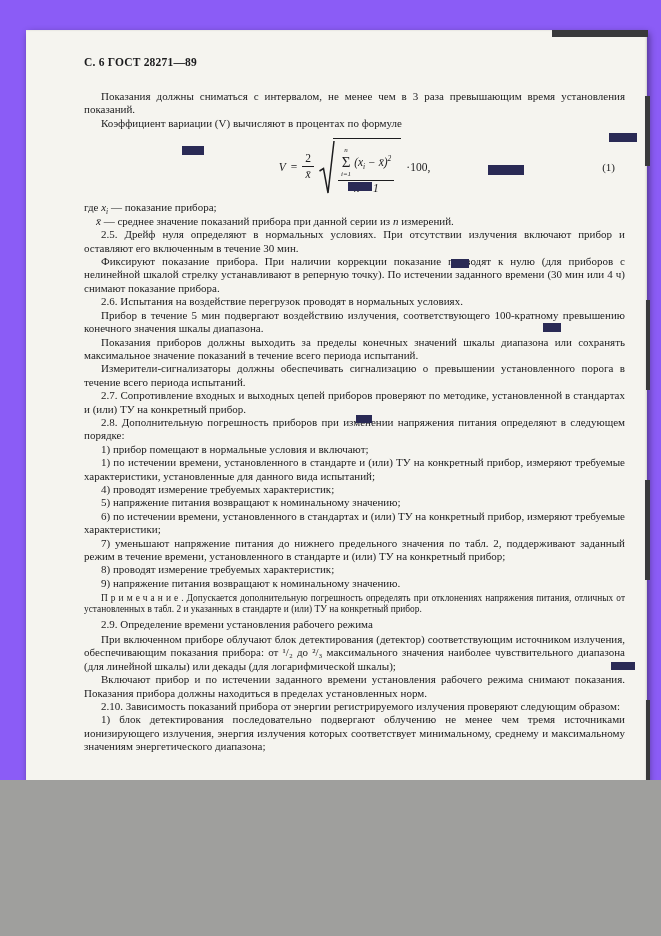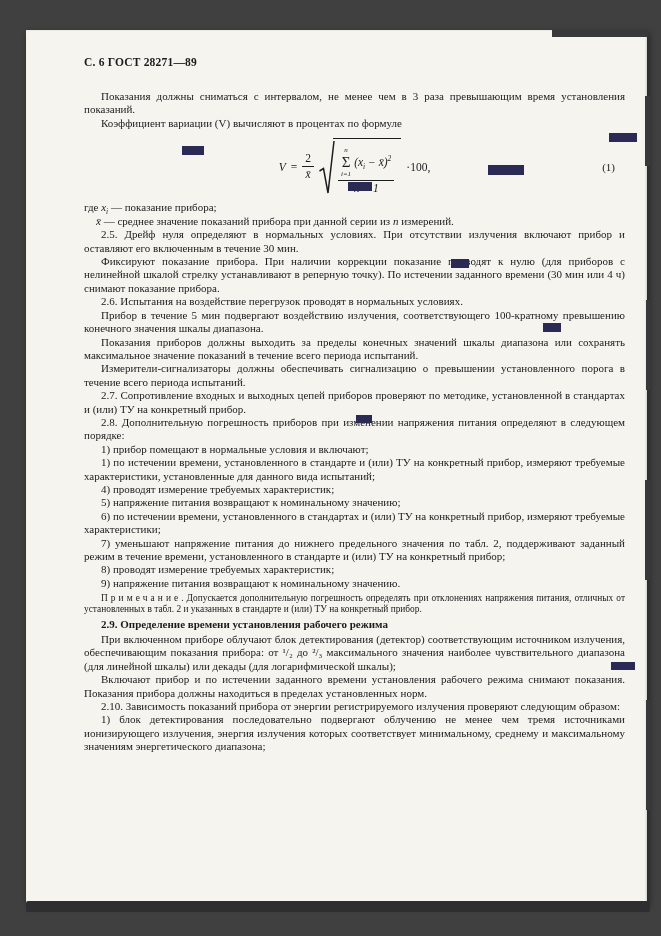--- a/index.html
+++ b/index.html
@@ -2,22 +2,22 @@
 <html lang="ru"><head>
 <meta charset="utf-8">
 <style>
   html, body { margin:0; padding:0; }
   body {
     font-family: "Liberation Serif", "DejaVu Serif", serif;
     background:#9f9f9d;
     width:661px; height:936px;
   }
   .stage {
-    position:relative; width:661px; height:936px;
-    background:#404040; overflow:hidden;
+    position:relative; width:661px; height:780px;
+    background:#8b5cf6; overflow:hidden;
   }
   .page {
     position:absolute; left:26px; top:30px; width:621px; height:874px;
     background:#f5f4ef;
     box-shadow: 2px 3px 7px rgba(0,0,0,.45), inset -1px 0 2px rgba(0,0,0,.15);
     overflow:hidden;
   }
   .content {
     padding:26px 22px 0 58px;
     color:#1b1b1d; height:100%;
@@ -25,21 +25,21 @@
   .page-header {
     font-weight:bold; font-size:11.5px; letter-spacing:.2px;
     margin:0 0 22px 0;
   }
   .para {
     margin:0; font-size:11px; line-height:13.4px;
     text-align:justify; text-indent:17px;
   }
   .hang { text-indent:0; }
   .indent-sm { text-indent:12px; }
-  .head { font-weight:bold; margin:2px 0; }
+  .head { font-weight:normal; margin:2px 0; }
   .note {
     margin:3px 0 2px 0; font-size:9.4px; line-height:11.2px;
     text-align:justify; text-indent:17px;
   }
   .var { font-style:italic; }
   sub, sup { font-size:7.5px; line-height:0; }
 
   
   .formula-row {
     position:relative; margin:8px 0 6px 0;

